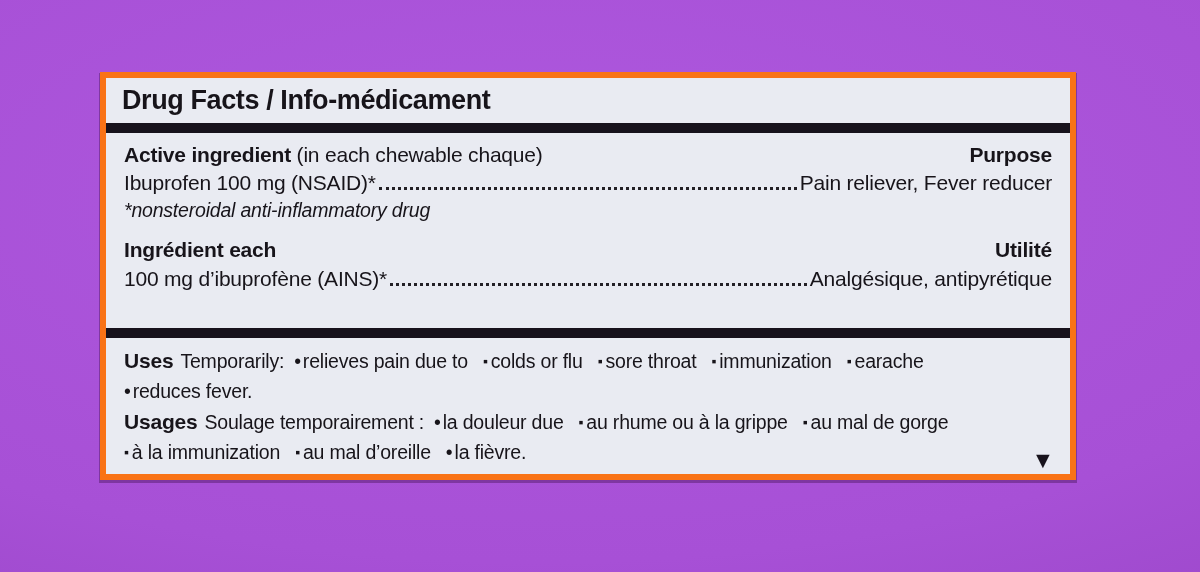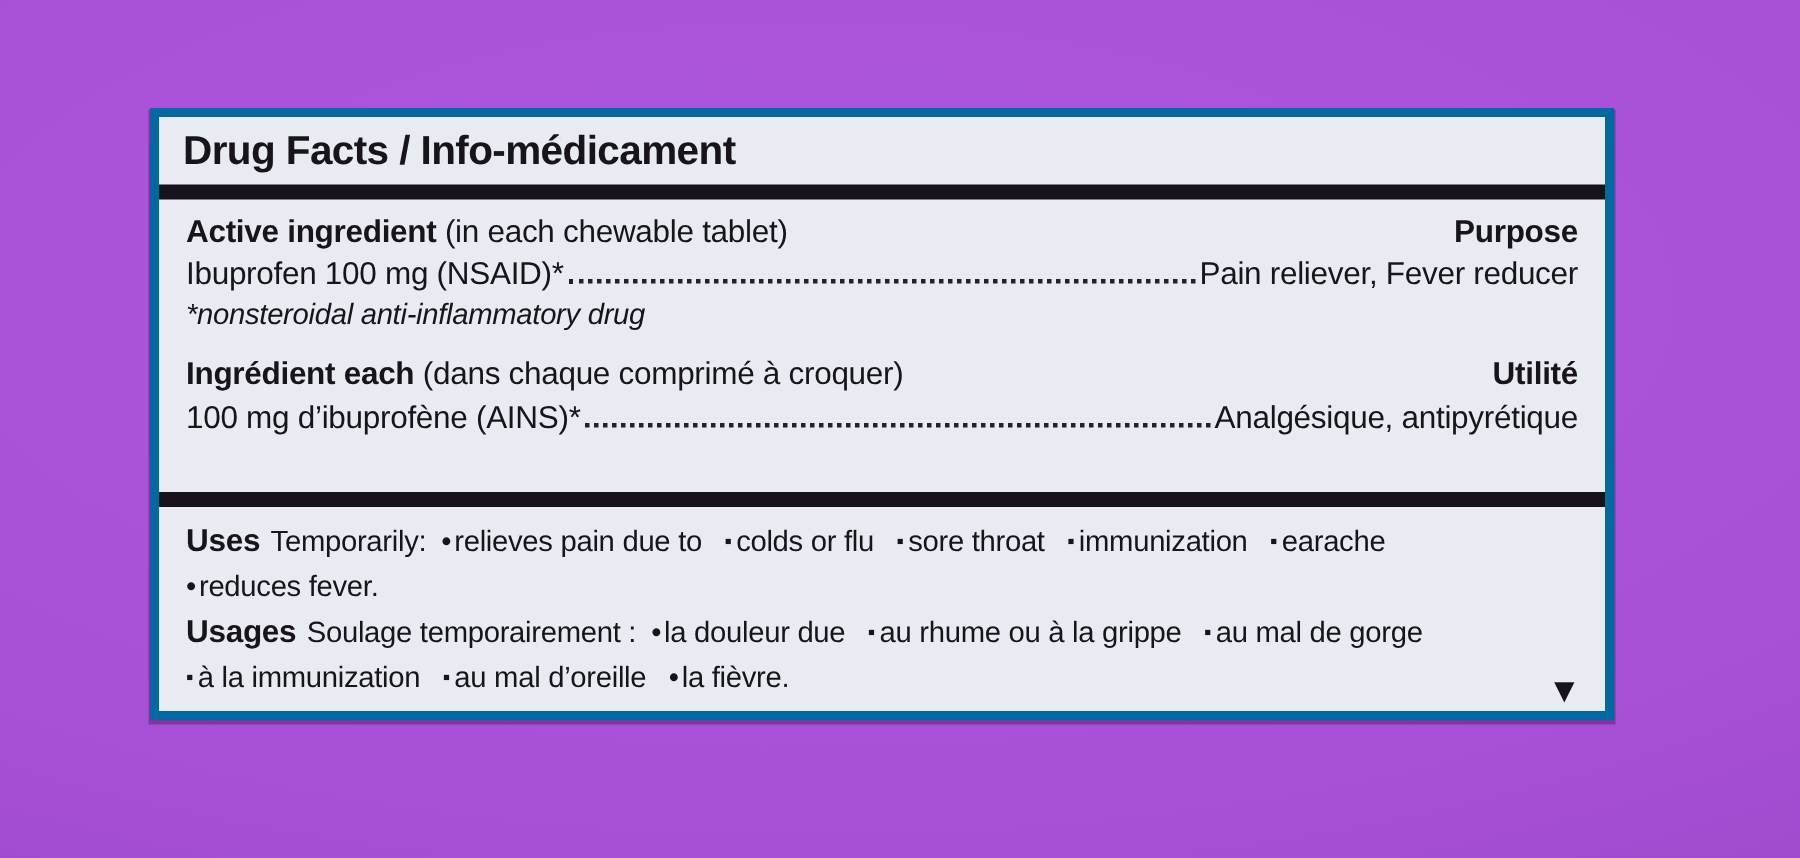--- a/index.html
+++ b/index.html
@@ -10,21 +10,21 @@
       #ae58de 0%, #a750d6 55%, #9d48cb 78%, #8c3db8 92%, #772fa2 100%);
     position: relative;
     letter-spacing: -0.2px;
     color: #17141a;
   }
   .label-panel {
     position: absolute;
     left: 100px; top: 72px;
     width: 976px; height: 408px;
     background: #e9ebf2;
-    border: 6px solid #0369a1;
+    border: 6px solid #f97316;
     box-shadow: 0 2px 0 1px rgba(50, 5, 60, 0.35);
     display: flex;
     flex-direction: column;
   }
   .panel-header {
     height: 45px;
     display: flex;
     align-items: center;
     padding: 0 16px;
     font-size: 27px;
@@ -87,38 +87,37 @@
 <div class="label-panel">
 
   <div class="panel-header">Drug Facts / Info-médicament</div>
 
   <div class="rule"></div>
 
   <div class="section-ingredients">
 
     <div class="row heading-row">
       <span class="hd-bold">Active ingredient</span>
-      <span class="hd-rest"> (in each chewable tablet)</span>
+      <span class="hd-rest"> (in each chewable chaque)</span>
       <span class="spacer"></span>
       <span class="right-col">Purpose</span>
     </div>
 
     <div class="row value-row">
       <span>Ibuprofen 100 mg (NSAID)*</span>
       <span class="leader"></span>
       <span class="right-val">Pain reliever, Fever reducer</span>
     </div>
 
     <div class="footnote">*nonsteroidal anti-inflammatory drug</div>
 
     <div class="lang-gap"></div>
 
     <div class="row heading-row">
       <span class="hd-bold">Ingrédient each</span>
-      <span class="hd-rest"> (dans chaque comprimé à croquer)</span>
       <span class="spacer"></span>
       <span class="right-col">Utilité</span>
     </div>
 
     <div class="row value-row">
       <span>100 mg d’ibuprofène (AINS)*</span>
       <span class="leader"></span>
       <span class="right-val">Analgésique, antipyrétique</span>
     </div>
 

